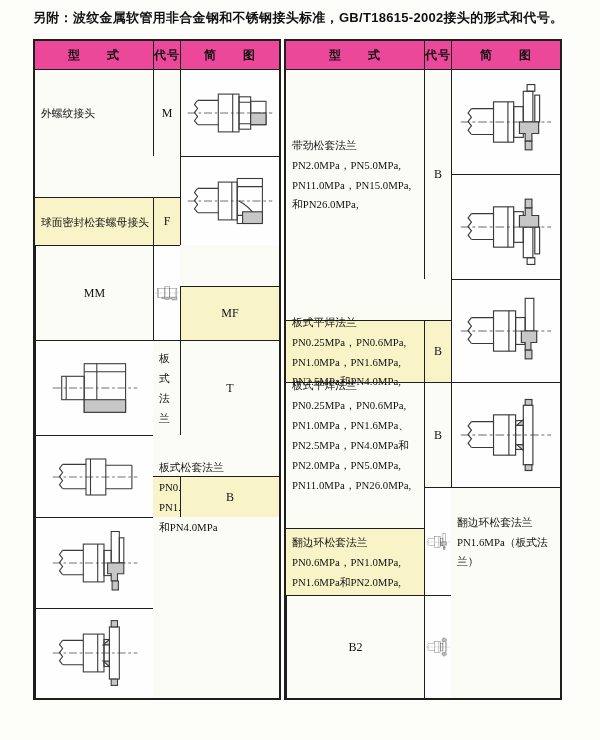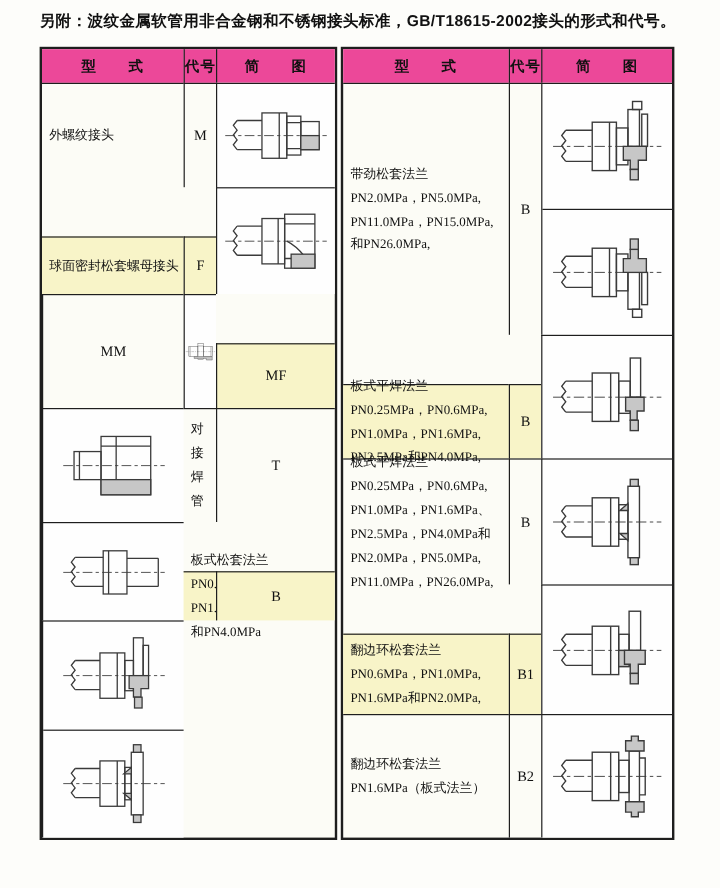--- a/index.html
+++ b/index.html
@@ -138,21 +138,21 @@
             <path d="M18 27v26"></path>
           <rect x="38" y="13" width="46" height="54"></rect>
             <path d="M38 22h46M38 58h46"></path>
           <path d="M52 13v54"></path>
           <rect class="gry" x="38" y="53" width="46" height="14"></rect>
         </g>
       </svg>
     </div>
 
     <div class="cell type ct">
-        <span>对接焊管</span>
+        <span>板式法兰</span>
       </div>
     <div class="cell code ct cl">
         <span>T</span>
       </div>
     <div class="cell sketch ct cl">
       <svg viewBox="0 0 100 80" width="92" height="72">
         <g class="dwg">
           <path class="dim" d="M3 40H97" stroke-dasharray="9 3 3 3"></path>
           <path d="M14 26l-3.5 4.5 3.5 4.5-3.5 4.5 3.5 4.5-3.5 4.5 3.5 4.5"></path>
             <path d="M14 26H40M14 53H40"></path>
@@ -318,23 +318,20 @@
             <path class="gry" d="M68 56l-7-6h7z"></path>
         </g>
       </svg>
     </div>
 
     <div class="cell type ct hl">
         <span>翻边环松套法兰
 PN0.6MPa，PN1.0MPa,
 PN1.6MPa和PN2.0MPa,</span>
       </div>
-    <div class="cell code ct cl hl">
-        <span>B1</span>
-      </div>
     <div class="cell sketch ct cl">
       <svg viewBox="0 0 100 80" width="96" height="78">
         <g class="dwg">
           <path class="dim" d="M3 40H97" stroke-dasharray="9 3 3 3"></path>
           <path d="M14 26l-3.5 4.5 3.5 4.5-3.5 4.5 3.5 4.5-3.5 4.5 3.5 4.5"></path>
             <path d="M14 26H37M14 53H37"></path>
           <rect x="37" y="19" width="23" height="42"></rect>
             <path d="M53 19V61"></path>
           <rect x="60" y="26" width="9" height="28"></rect>
           <rect class="gry" x="60" y="40" width="9" height="14"></rect>

